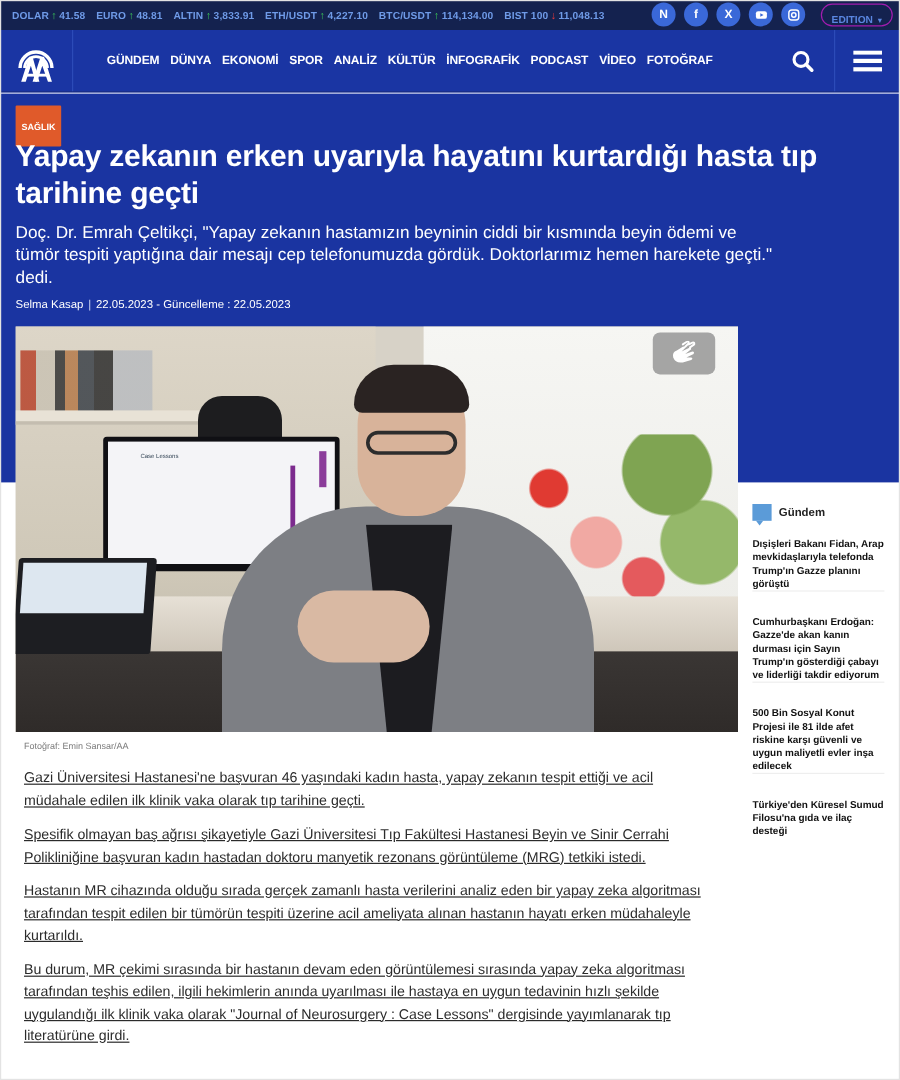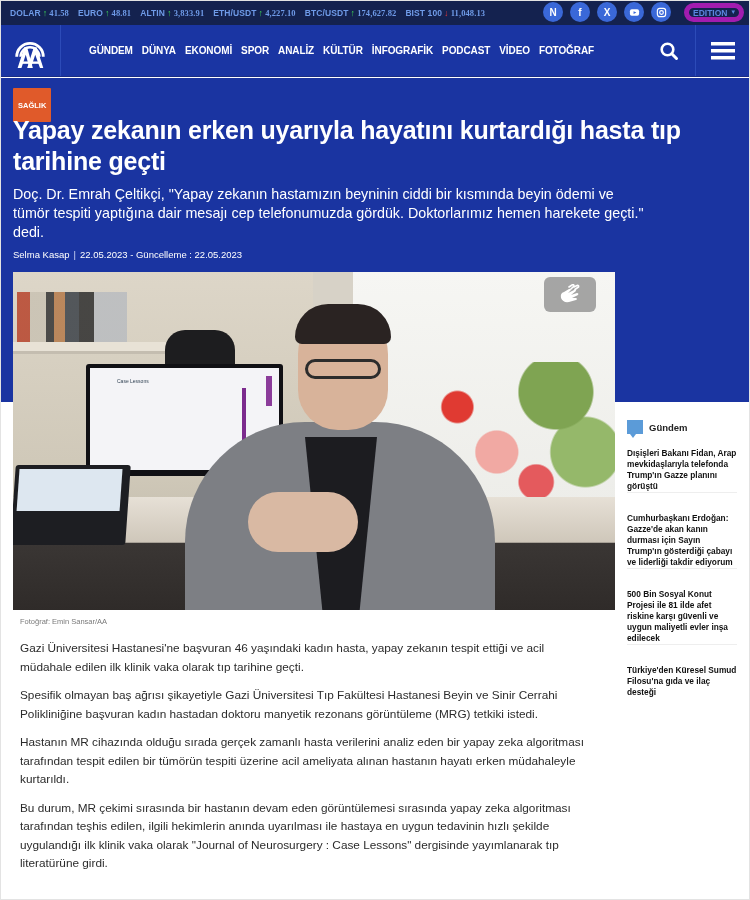--- a/index.html
+++ b/index.html
@@ -5,25 +5,25 @@
     * { box-sizing: border-box; margin: 0; padding: 0; }
     html, body { width: 750px; height: 900px; overflow: hidden; background: #ffffff; }
     body { font-family: "Liberation Sans", "DejaVu Sans", sans-serif; color: #222; position: relative; }
 
     
     .ticker { position: absolute; left: 0; top: 0; width: 750px; height: 25px; background: #14224f; display: flex; align-items: center; }
     .ticker-items { display: flex; align-items: center; padding-left: 10px; gap: 9px; font-size: 8.5px; font-weight: bold; color: #6f9be8; letter-spacing: 0.1px; }
     .ticker-item { display: flex; align-items: center; gap: 2px; }
     .ticker-item .arrow-up { color: #3ccf58; font-size: 9px; }
     .ticker-item .arrow-down { color: #e8383a; font-size: 9px; }
-    .ticker-item .val { color: #6f9be8; font-family: Liberation Serif, serif; }
+    .ticker-item .val { color: #6f9be8; }
     .social { position: absolute; right: 6px; top: 2px; display: flex; align-items: center; gap: 7px; }
     .soc { width: 20px; height: 20px; border-radius: 50%; background: #3a68d8; display: flex; align-items: center; justify-content: center; color: #fff; font-size: 10px; font-weight: bold; }
     .soc svg { width: 11px; height: 11px; }
-    .edition { margin-left: 6px; height: 19px; width: 60px; border: 5px solid #a21caf; border-radius: 10px; display: flex; align-items: flex-start; justify-content: center; gap: 4px; color: #5a86e0; font-size: 8.5px; font-weight: bold; }
+    .edition { margin-left: 6px; height: 19px; width: 60px; border: 1px solid #a21caf; border-radius: 10px; display: flex; align-items: flex-end; justify-content: center; gap: 4px; color: #5a86e0; font-size: 8.5px; font-weight: bold; }
     .edition .caret { font-size: 7px; }
 
     
     .nav { position: absolute; left: 0; top: 25px; width: 750px; height: 52px; background: #1a35a3; border-bottom: 1px solid #1a2d84; display: flex; align-items: stretch; }
     .logo { width: 61px; border-right: 1px solid #2c4bb8; display: flex; align-items: center; justify-content: center; }
     .menu { display: flex; align-items: center; padding-left: 28px; gap: 9px; font-size: 10px; font-weight: bold; color: #fff; letter-spacing: -0.1px; }
     .nav-right { margin-left: auto; display: flex; }
     .search-btn { width: 52px; display: flex; align-items: center; justify-content: center; }
     .burger-btn { width: 55px; border-left: 1px solid #2c4bb8; display: flex; align-items: center; justify-content: center; }
 
@@ -55,21 +55,21 @@
     .photo .head { position: absolute; left: 285px; top: 38px; width: 90px; height: 120px; background: #d8b39a; border-radius: 44px 44px 40px 40px; }
     .photo .hair { position: absolute; left: 282px; top: 32px; width: 96px; height: 40px; background: #2a2322; border-radius: 48px 48px 10px 10px; }
     .photo .glasses { position: absolute; left: 292px; top: 87px; width: 76px; height: 20px; border: 3px solid #2c2c2c; border-radius: 10px; background: transparent; }
     .photo .hands { position: absolute; left: 235px; top: 220px; width: 110px; height: 60px; background: #d9b9a3; border-radius: 30px; }
     .photo .flowers { position: absolute; left: 405px; top: 90px; width: 197px; height: 150px; background: radial-gradient(circle at 20% 30%, #e03a32 0 8%, transparent 9%), radial-gradient(circle at 40% 60%, #f1a9a3 0 14%, transparent 15%), radial-gradient(circle at 70% 20%, #7fa452 0 20%, transparent 21%), radial-gradient(circle at 85% 60%, #95b86a 0 18%, transparent 19%), radial-gradient(circle at 60% 80%, #e45a5d 0 10%, transparent 11%); }
     .sign-btn { position: absolute; left: 544px; top: 277px; width: 52px; height: 35px; background: rgba(150,150,150,0.85); border-radius: 6px; display: flex; align-items: center; justify-content: center; }
 
     
     .caption { position: absolute; left: 20px; top: 617px; font-size: 7.5px; color: #7a7a7a; }
     .body { position: absolute; left: 20px; top: 639px; width: 575px; }
-    .body p { font-size: 11.8px; line-height: 18.5px; color: #2b2b2b; margin-bottom: 10px; }
+    .body p { font-size: 11.8px; line-height: 18.5px; color: #2b2b2b; margin-bottom: 10px; text-decoration: underline; }
 
     
     .sidebar { position: absolute; left: 627px; top: 420px; width: 110px; }
     .sb-head { display: flex; align-items: center; gap: 6px; margin-bottom: 14px; }
     .sb-head .bubble { width: 16px; height: 14px; background: #5b9bd8; position: relative; }
     .sb-head .bubble::after { content: ""; position: absolute; left: 3px; bottom: -4px; border-left: 3px solid transparent; border-right: 3px solid transparent; border-top: 4px solid #5b9bd8; }
     .sb-head .label { font-size: 9.5px; font-weight: bold; color: #222; }
     .sb-item { font-size: 8.3px; line-height: 11px; font-weight: bold; color: #111; margin-bottom: 20px; border-bottom: 1px solid #eee; }
     .sb-item:last-child { border-bottom: none; }
 
@@ -96,21 +96,21 @@
       <span class="val">3,833.91</span>
     </div>
     <div class="ticker-item">
       <span>ETH/USDT</span>
       <span class="arrow-up">↑</span>
       <span class="val">4,227.10</span>
     </div>
     <div class="ticker-item">
       <span>BTC/USDT</span>
       <span class="arrow-up">↑</span>
-      <span class="val">174,627.82</span>
+      <span class="val">114,134.00</span>
     </div>
     <div class="ticker-item">
       <span>BIST 100</span>
       <span class="arrow-down">↓</span>
       <span class="val">11,048.13</span>
     </div>
   </div>
   <div class="social">
     <div class="soc">
         <span>N</span>

